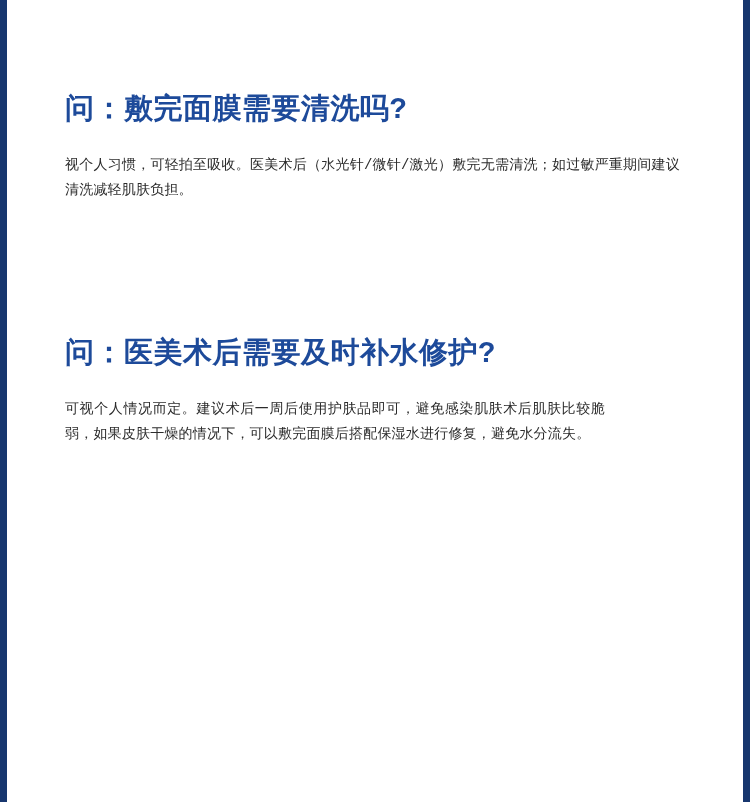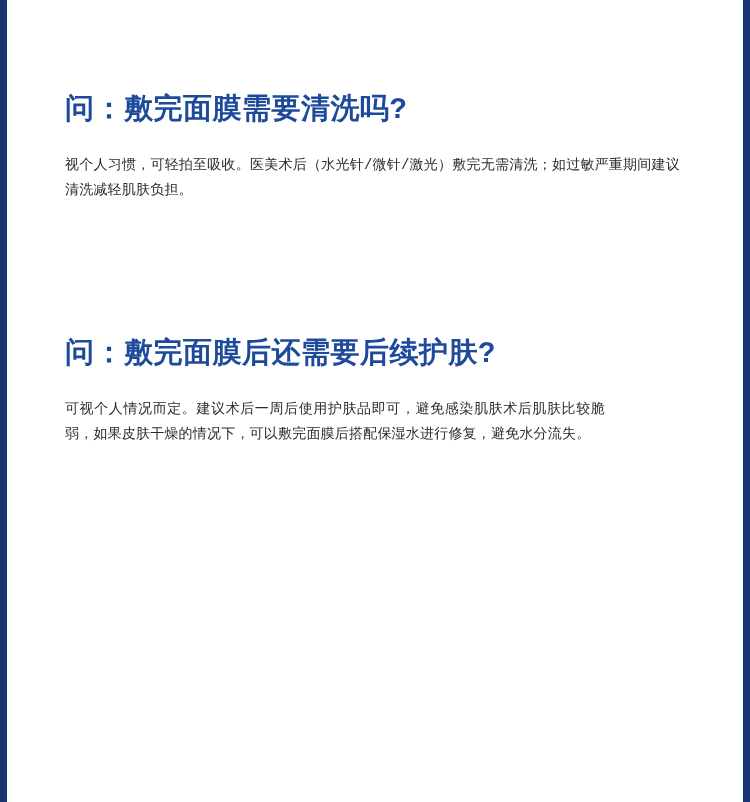--- a/index.html
+++ b/index.html
@@ -62,18 +62,18 @@
 <div class="page">
   <div class="content">
 
     <section class="qa-block b1">
       <h2 class="q-line">问：敷完面膜需要清洗吗?</h2>
       <p class="a-text wide">视个人习惯，可轻拍至吸收。医美术后（水光针/微针/激光）敷完无需清洗；如过敏严重期间建议清洗减轻肌肤负担。</p>
     </section>
 
 
     <section class="qa-block b3">
-      <h2 class="q-line">问：敷完面膜后还需要后续护肤?</h2>
+      <h2 class="q-line">问：医美术后需要及时补水修护?</h2>
       <p class="a-text narrow">可视个人情况而定。建议术后一周后使用护肤品即可，避免感染肌肤术后肌肤比较脆弱，如果皮肤干燥的情况下，可以敷完面膜后搭配保湿水进行修复，避免水分流失。</p>
     </section>
 
   </div>
 </div>
 
 </body></html>

